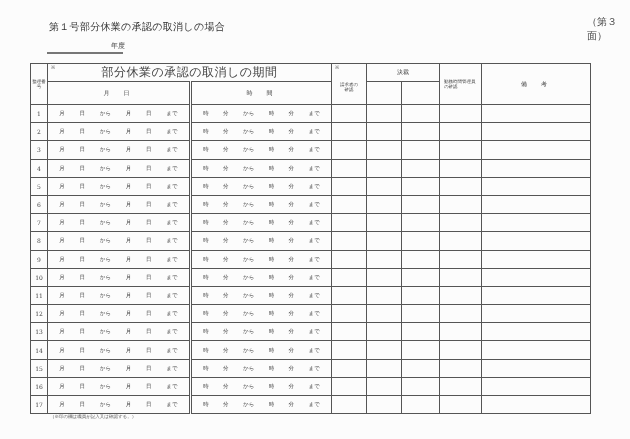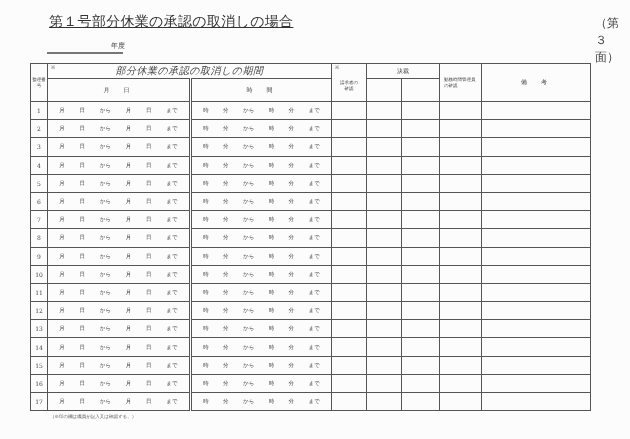--- a/index.html
+++ b/index.html
@@ -1,21 +1,21 @@
 <!DOCTYPE html>
 <html><head>
 <meta charset="utf-8">
 <style>
   html, body { margin: 0; padding: 0; }
   body {
     width: 630px; height: 439px; background: #fcfcfc; position: relative; overflow: hidden;
     font-family: "DejaVu Serif", "Liberation Serif", serif; color: #333;
   }
-  .title { position: absolute; left: 49px; top: 13px; font-size: 14px; letter-spacing: 0.3px; color: #333; text-decoration: underline; }
-  .page-no { position: absolute; left: 587px; top: 15px; font-size: 12px; color: #444; margin-left: 8px; }
+  .title { position: absolute; left: 49px; top: 20px; font-size: 10px; letter-spacing: 0.3px; color: #333; }
+  .page-no { position: absolute; left: 587px; top: 15px; font-size: 10px; color: #444; }
   .year-label { position: absolute; left: 111px; top: 41px; font-size: 7px; color: #444; }
   .year-line { position: absolute; left: 47px; top: 52px; width: 76px; height: 2px; background: #777; }
   .footnote { position: absolute; left: 50px; top: 414px; font-size: 4.5px; color: #555; }
 
   table.form {
     position: absolute; left: 30px; top: 63px; width: 560px;
     border-collapse: collapse; table-layout: fixed;
     border: 1.2px solid #555;
   }
   table.form td {
@@ -23,21 +23,21 @@
     font-size: 6px; color: #444; overflow: hidden; white-space: nowrap;
   }
   .h1 td { height: 9px; }
   .h2 td { height: 22px; }
   tr.row td { height: 17.2px; }
   td.light-l { border-left: 1px solid #aaa !important; }
   td.dbl-r { border-right: 3px double #555 !important; }
   .mark { position: absolute; left: 3px; top: 0px; font-size: 5px; color: #555; }
   .rel { position: relative; }
   .small { font-size: 4.5px; line-height: 5.5px; white-space: normal; }
-  .hdr-big { font-size: 10px; letter-spacing: 0.5px; font-style: italic; }
+  .hdr-big { font-size: 12px; letter-spacing: 0.5px; }
   .hdr-med { font-size: 7px; letter-spacing: 4px; }
   .kessai { font-size: 8px; }
   .cells { display: flex; justify-content: space-around; padding: 0 4px; font-size: 5.5px; }
   .cells span { display: inline-block; }
   .numcell { font-size: 5.5px; }
 </style>
 </head>
 <body>
 
 <div class="title">第１号部分休業の承認の取消しの場合</div>

